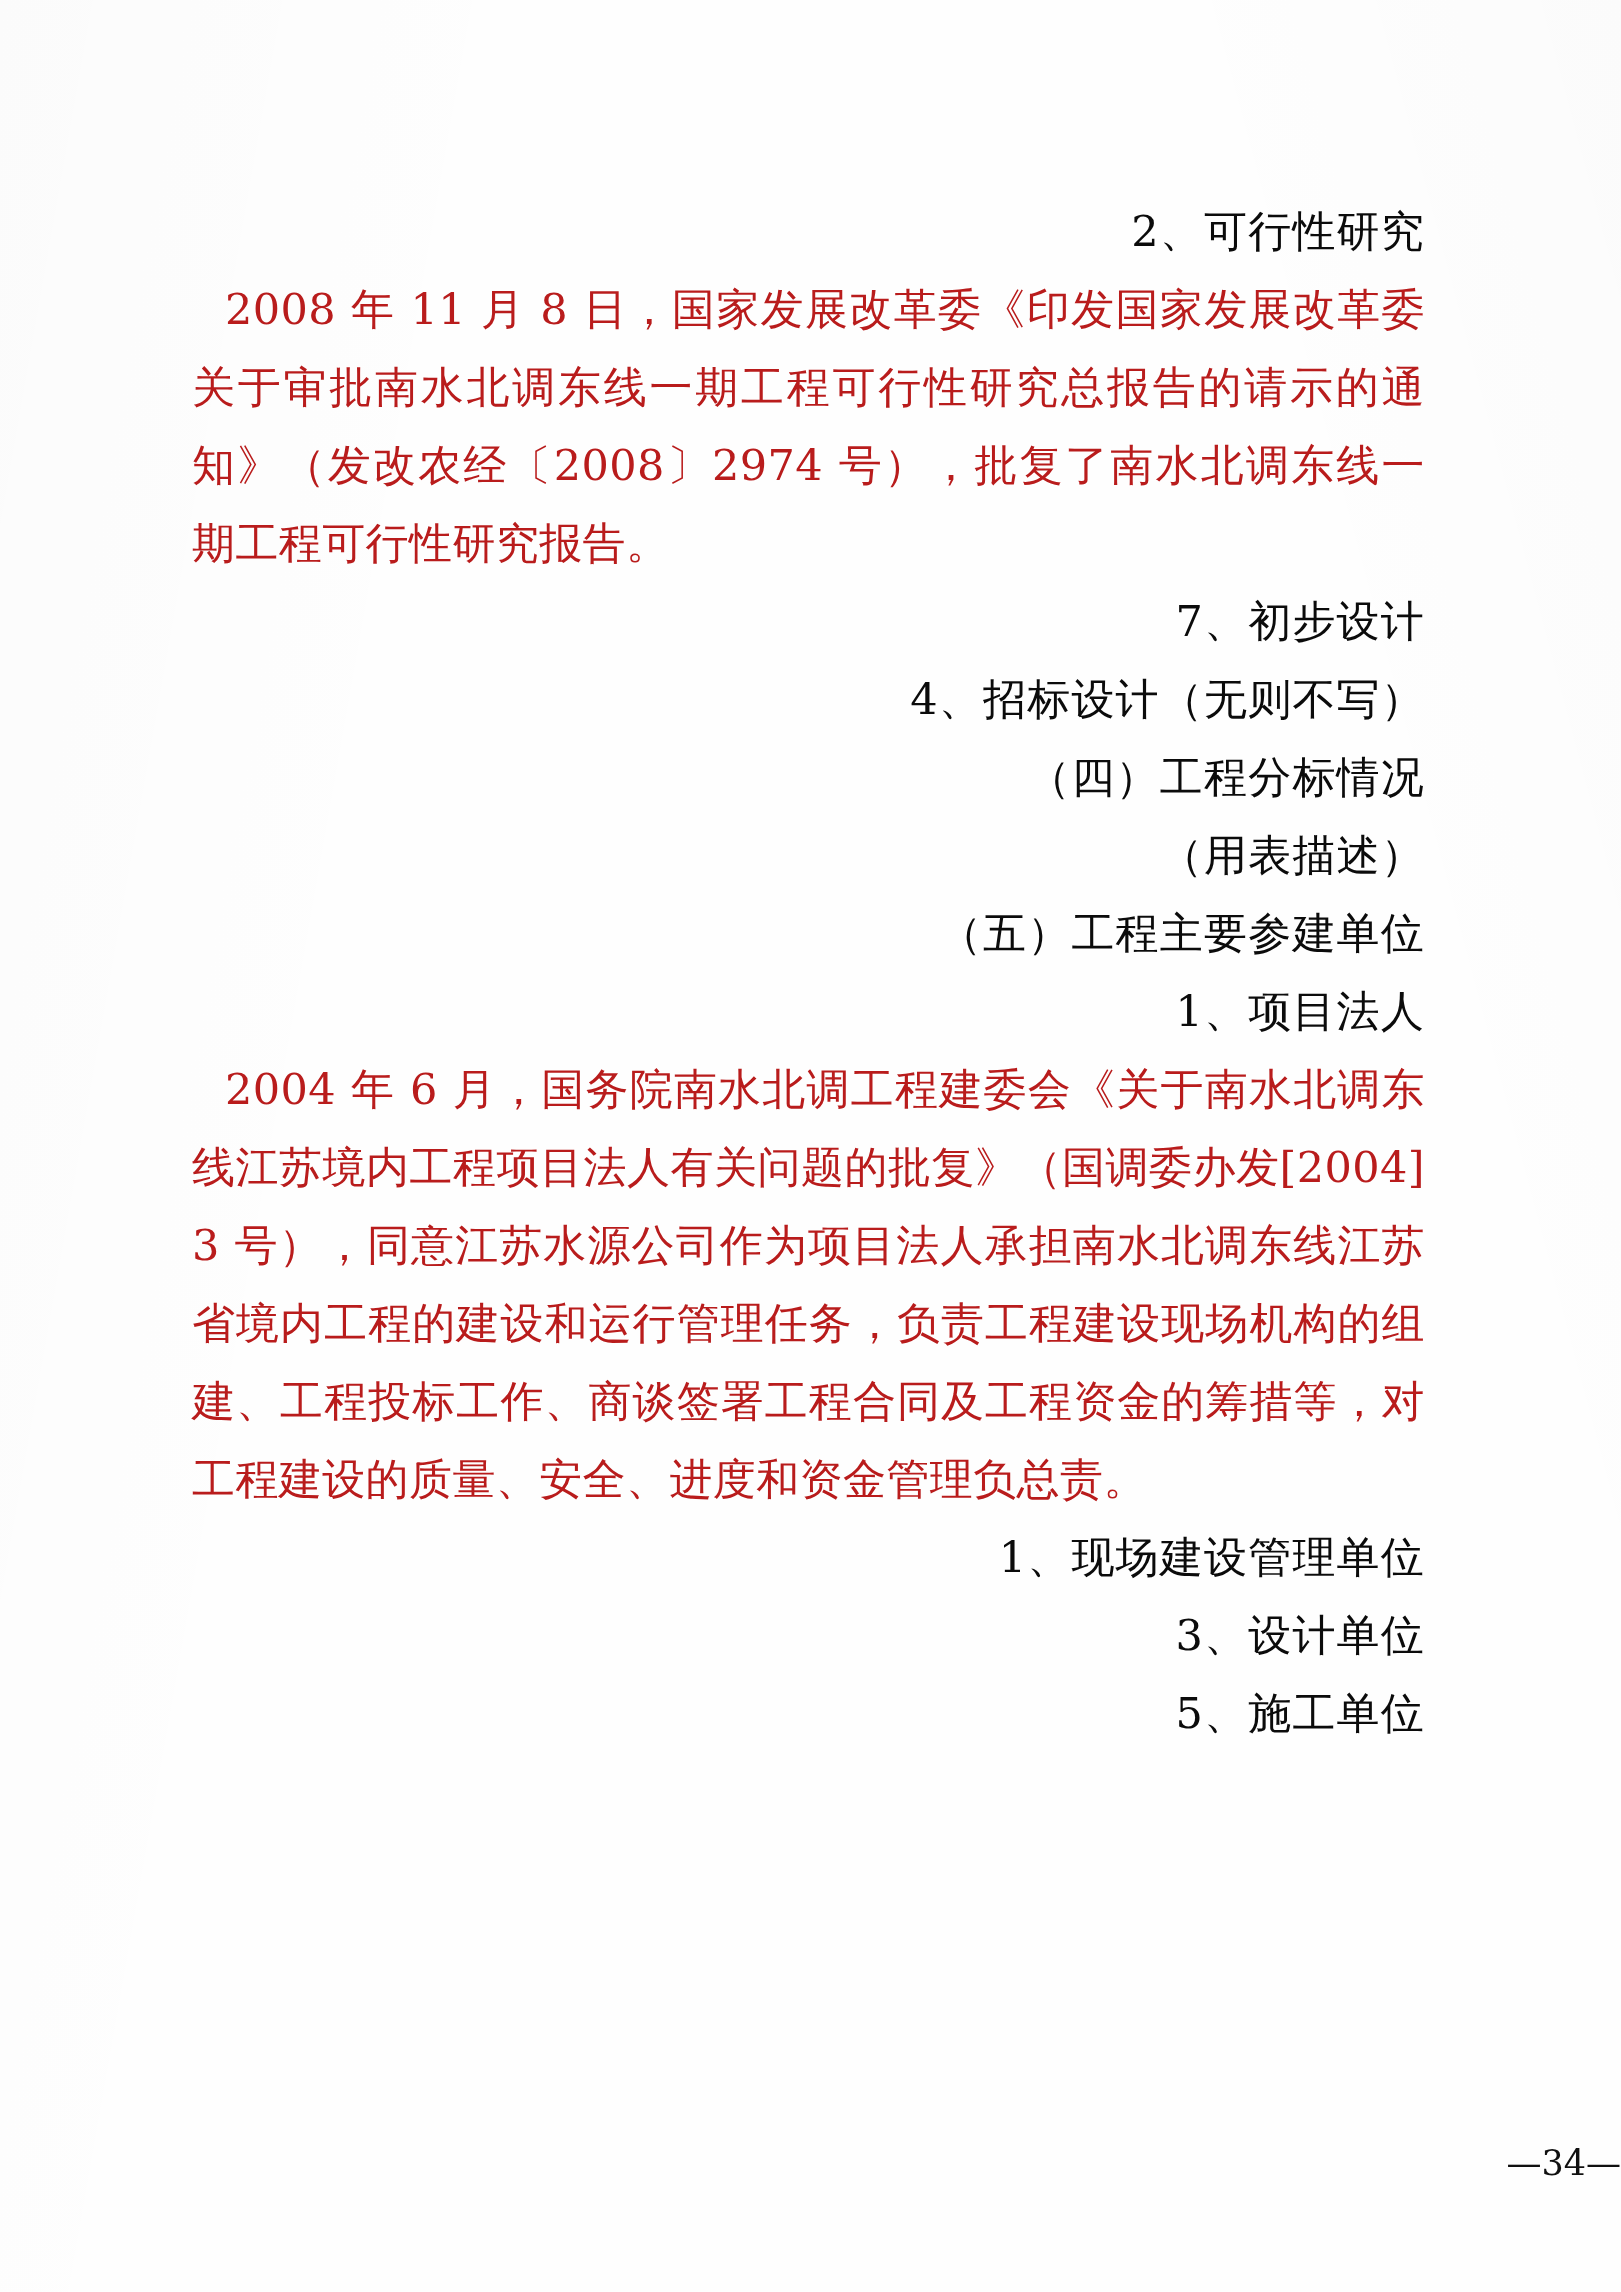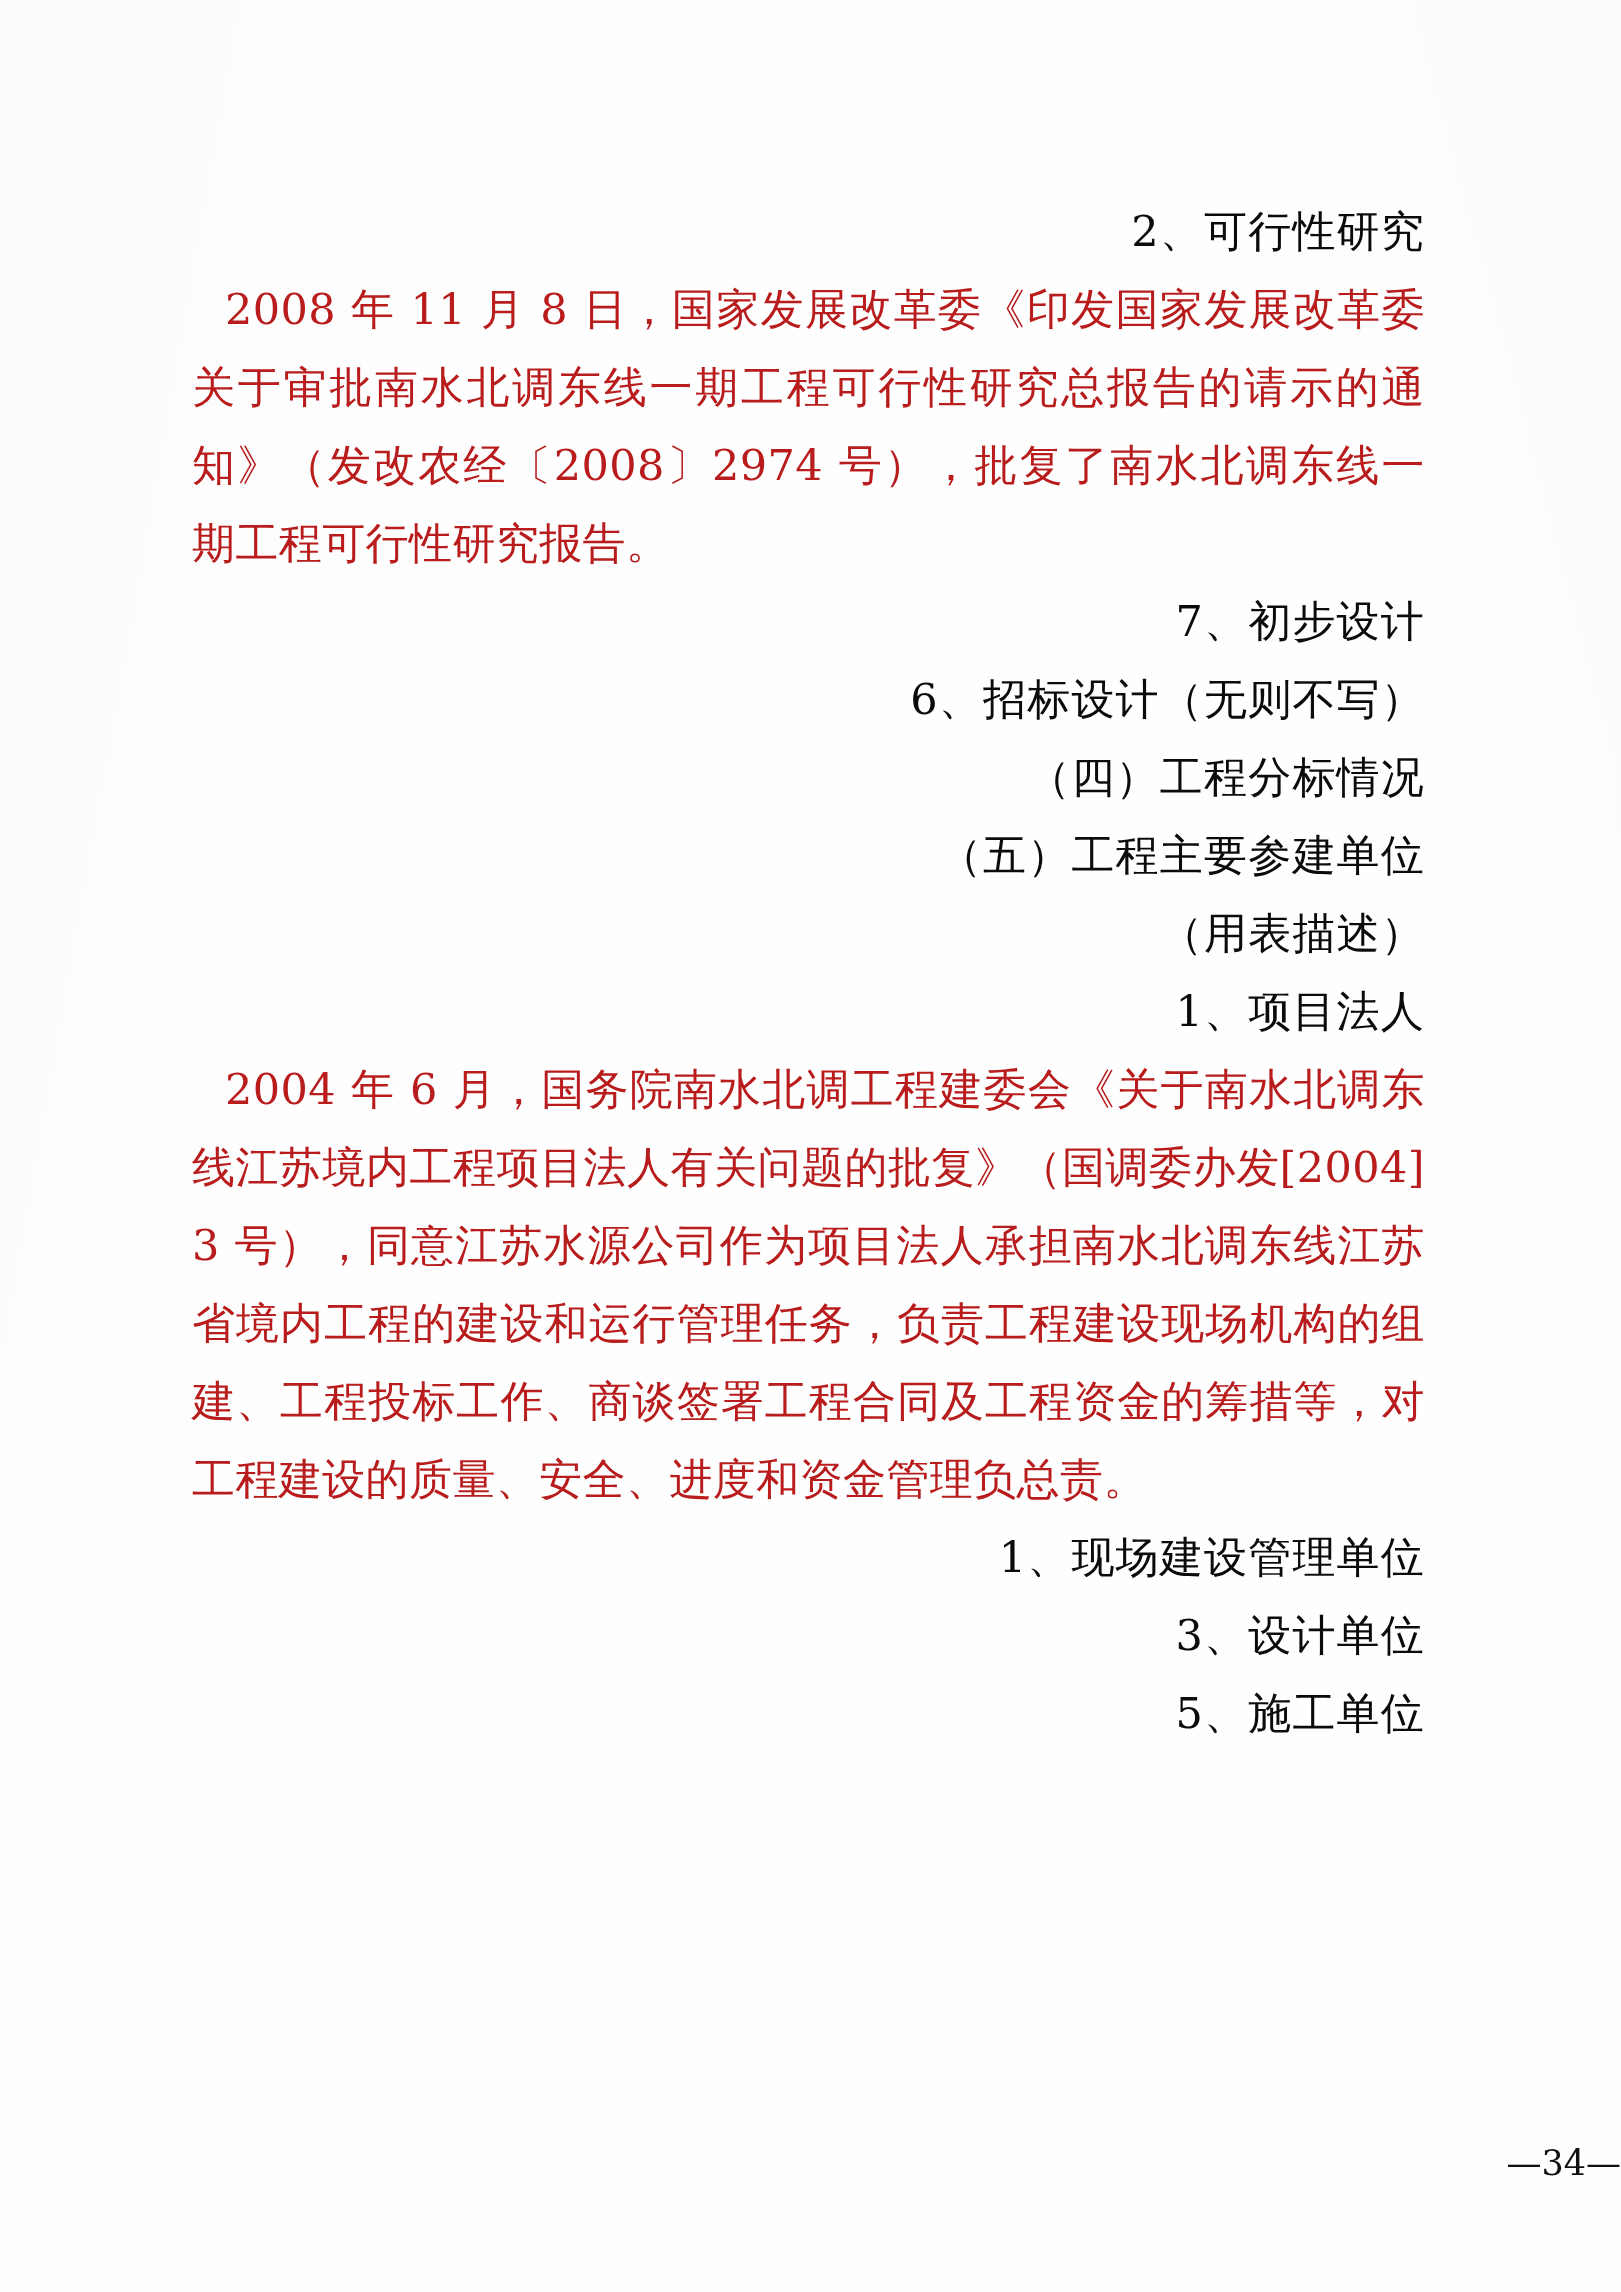--- a/index.html
+++ b/index.html
@@ -84,27 +84,27 @@
   <div class="scan-tint"></div>
 
   <div class="content">
 
     <p class="line line-indent">2、可行性研究</p>
 
     <p class="para para-indent">2008 年 11 月 8 日，国家发展改革委《印发国家发展改革委关于审批南水北调东线一期工程可行性研究总报告的请示的通知》（发改农经〔2008〕2974 号），批复了南水北调东线一期工程可行性研究报告。</p>
 
     <p class="line line-indent">7、初步设计</p>
 
-    <p class="line line-indent">6、招标设计（无则不写）</p>
+    <p class="line line-indent">4、招标设计（无则不写）</p>
 
     <p class="line line-indent">（四）工程分标情况</p>
 
+    <p class="line line-indent">（用表描述）</p>
+
     <p class="line line-indent">（五）工程主要参建单位</p>
-
-    <p class="line line-indent">（用表描述）</p>
 
     <p class="line line-indent">1、项目法人</p>
 
     <p class="para para-indent">2004 年 6 月，国务院南水北调工程建委会《关于南水北调东线江苏境内工程项目法人有关问题的批复》（国调委办发[2004]3 号），同意江苏水源公司作为项目法人承担南水北调东线江苏省境内工程的建设和运行管理任务，负责工程建设现场机构的组建、工程投标工作、商谈签署工程合同及工程资金的筹措等，对工程建设的质量、安全、进度和资金管理负总责。</p>
 
     <p class="line line-indent">1、现场建设管理单位</p>
 
     <p class="line line-indent">3、设计单位</p>
 
 

